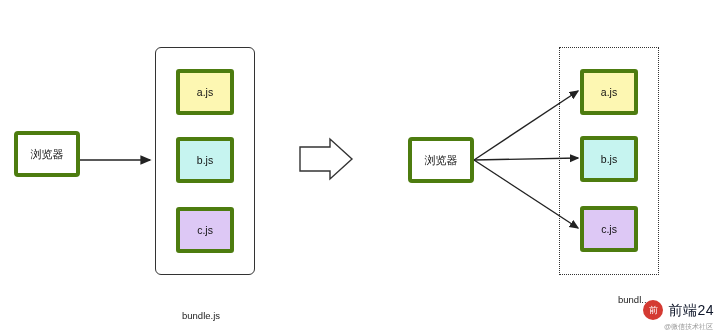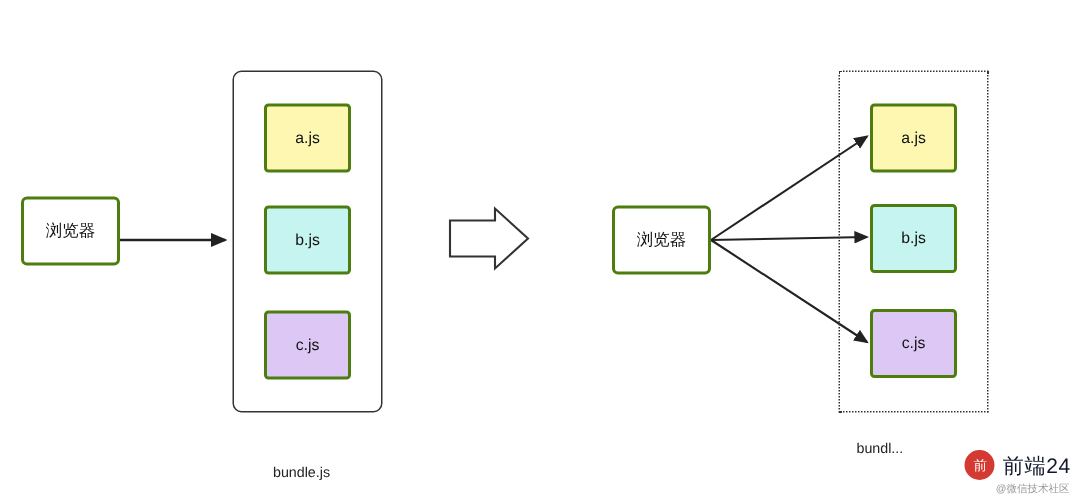--- a/index.html
+++ b/index.html
@@ -26,21 +26,21 @@
     left: 0; top: 0;
     width: 720px;
     height: 334px;
   }
   .node {
     position: absolute;
     box-sizing: border-box;
     display: flex;
     align-items: center;
     justify-content: center;
-    border: 2px solid #4d7c0f;
+    border: 4px solid #4d7c0f;
     border-radius: 4px;
     background: #ffffff;
     font-size: 11px;
     line-height: 1;
     color: #111111;
   }
   .node-file {
     font-size: 10.5px;
     border-radius: 3px;
   }
@@ -148,21 +148,21 @@
   <div class="node node-file" style="left:580px; top:69px; width:58px; height:46px; background:#fdf7b2;">
     <span>a.js</span>
   </div>
   <div class="node node-file" style="left:580px; top:136px; width:58px; height:46px; background:#c6f4f0;">
     <span>b.js</span>
   </div>
   <div class="node node-file" style="left:580px; top:206px; width:58px; height:46px; background:#ddc8f5;">
     <span>c.js</span>
   </div>
 
-  <div class="caption" style="left:571px; top:294px;">bundl...</div>
+  <div class="caption" style="left:618px; top:294px;">bundl...</div>
 
   <div class="watermark">
     <div class="wm-row">
       <span class="wm-logo">前</span>
       <span class="wm-title">前端24</span>
     </div>
     <div class="wm-sub">@微信技术社区</div>
   </div>
 
 </div>

